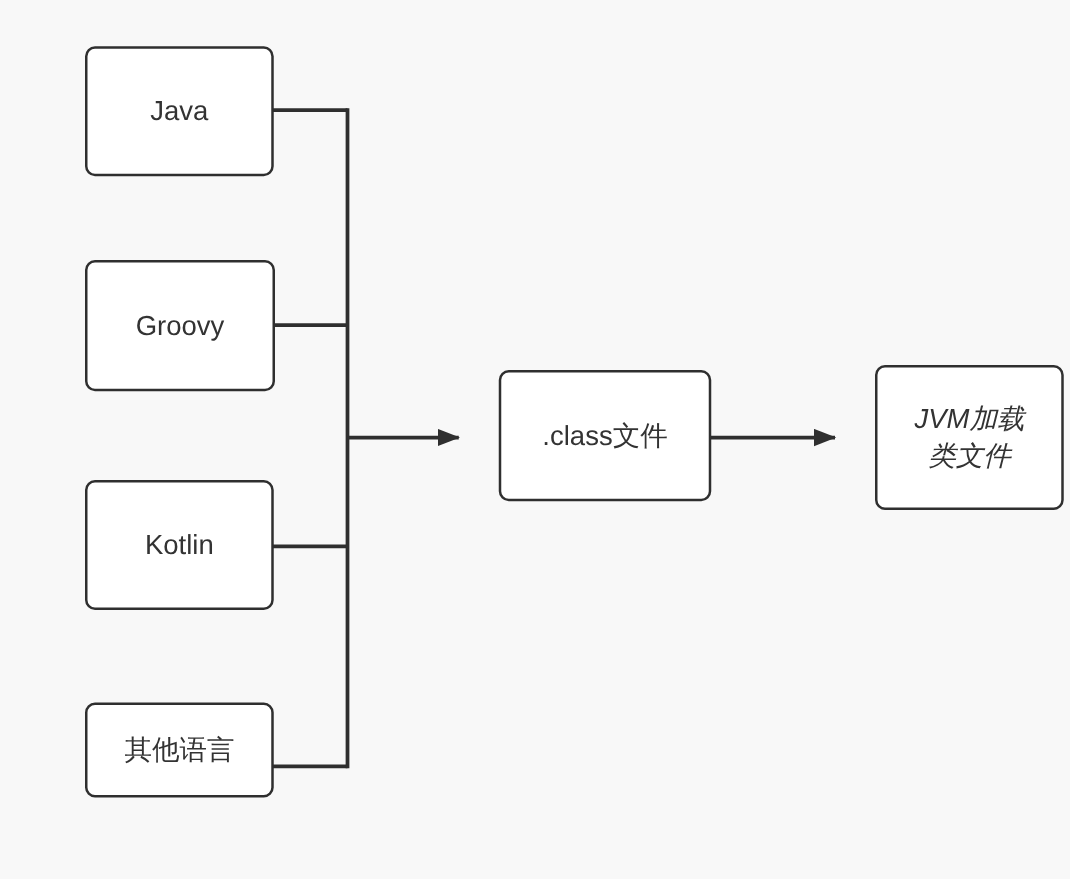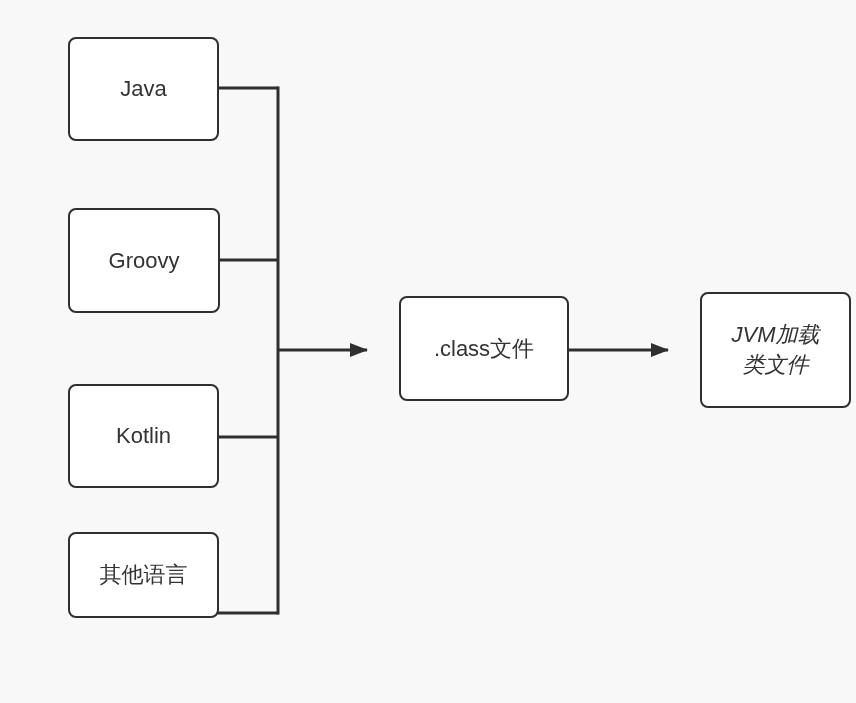--- a/index.html
+++ b/index.html
@@ -46,21 +46,21 @@
     font-size: 22px;
     line-height: 1.35;
     color: var(--text);
     text-align: center;
     margin-left: 31px;
   }
   .node span { display: block; white-space: nowrap; }
   .node-java   { left: 37px;  top: 37px;  width: 151px; height: 104px; }
   .node-kotlin { left: 37px;  top: 208px; width: 152px; height: 105px; }
   .node-groovy { left: 37px;  top: 384px; width: 151px; height: 104px; }
-  .node-other  { left: 37px;  top: 532px; width: 151px; height: 86px; font-family: Liberation Serif, serif; }
+  .node-other  { left: 37px;  top: 562px; width: 151px; height: 76px; font-family: Liberation Serif, serif; }
   .node-class  { left: 368px; top: 296px; width: 170px; height: 105px; align-items: center; }
   .node-jvm    { left: 669px; top: 292px; width: 151px; height: 116px; font-style: italic; }
 </style>
 </head>
 <body>
 
 <div class="canvas">
 
   <svg class="connectors" viewBox="0 0 856 703" xmlns="http://www.w3.org/2000/svg">
     <defs>

